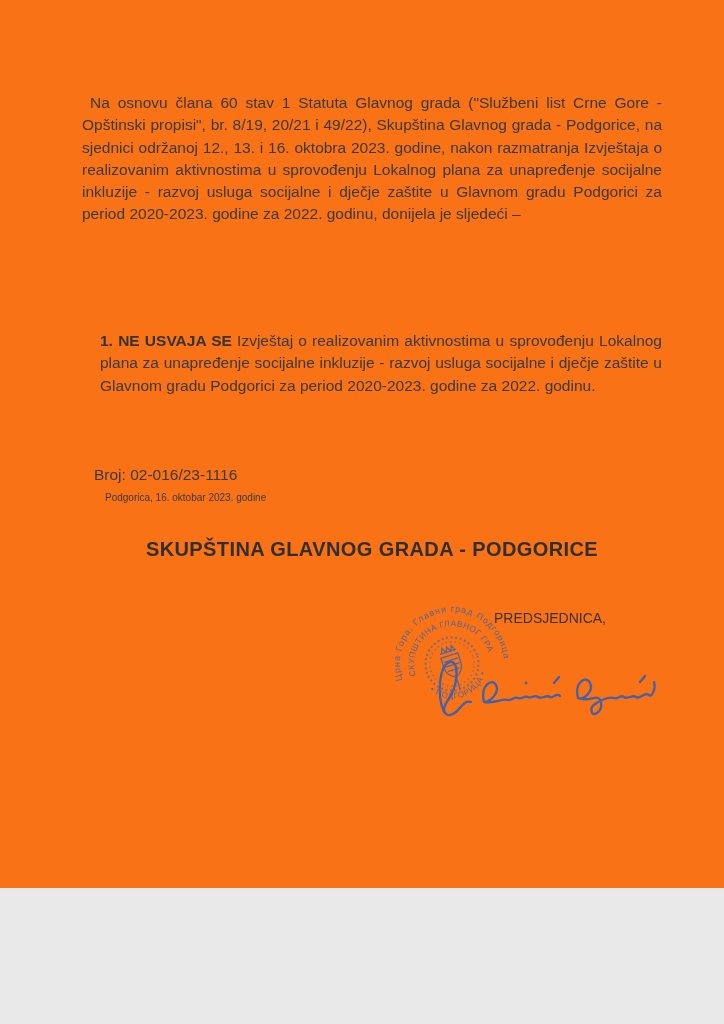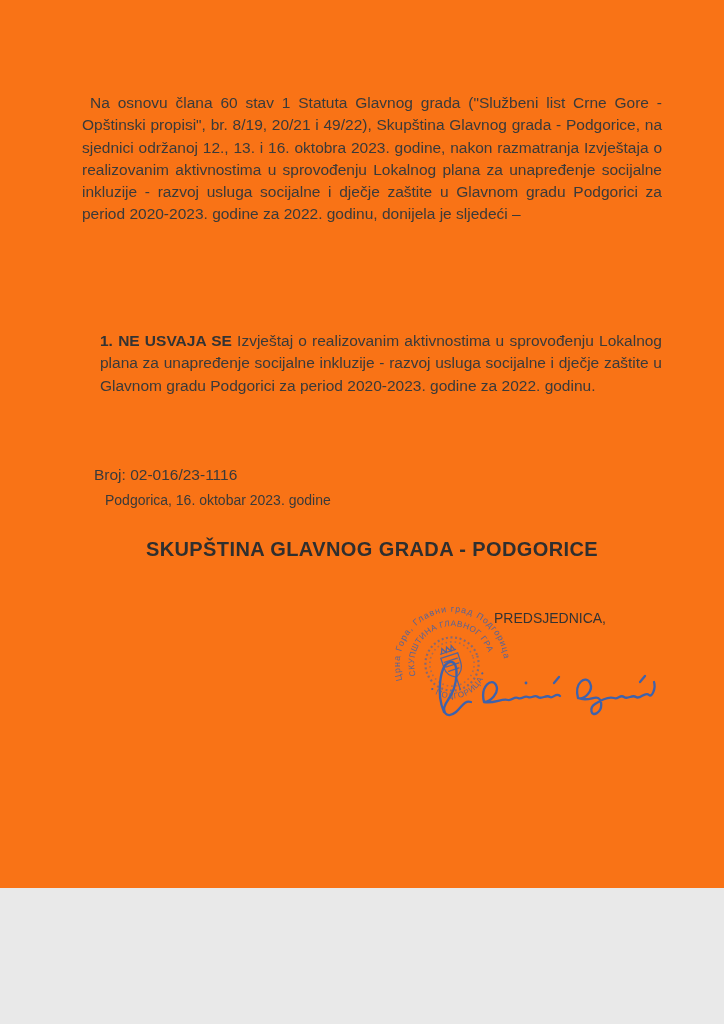--- a/index.html
+++ b/index.html
@@ -37,21 +37,21 @@
   }
   .item .num, .item .lead { font-weight: bold; color: #333333; }
   .ref-number {
     position: absolute;
     left: 94px; top: 466px;
     font-size: 15.5px; margin: 0;
   }
   .place-date {
     position: absolute;
     left: 105px; top: 492px;
-    font-size: 14px; margin: 0;
+    font-size: 10px; margin: 0;
   }
   .issuer {
     position: absolute;
     left: 82px; top: 538px; width: 580px;
     text-align: center;
     font-size: 20px; font-weight: bold; letter-spacing: 0.4px;
     color: #2f2f2f;
     margin: 0;
   }
   .sig-block {

